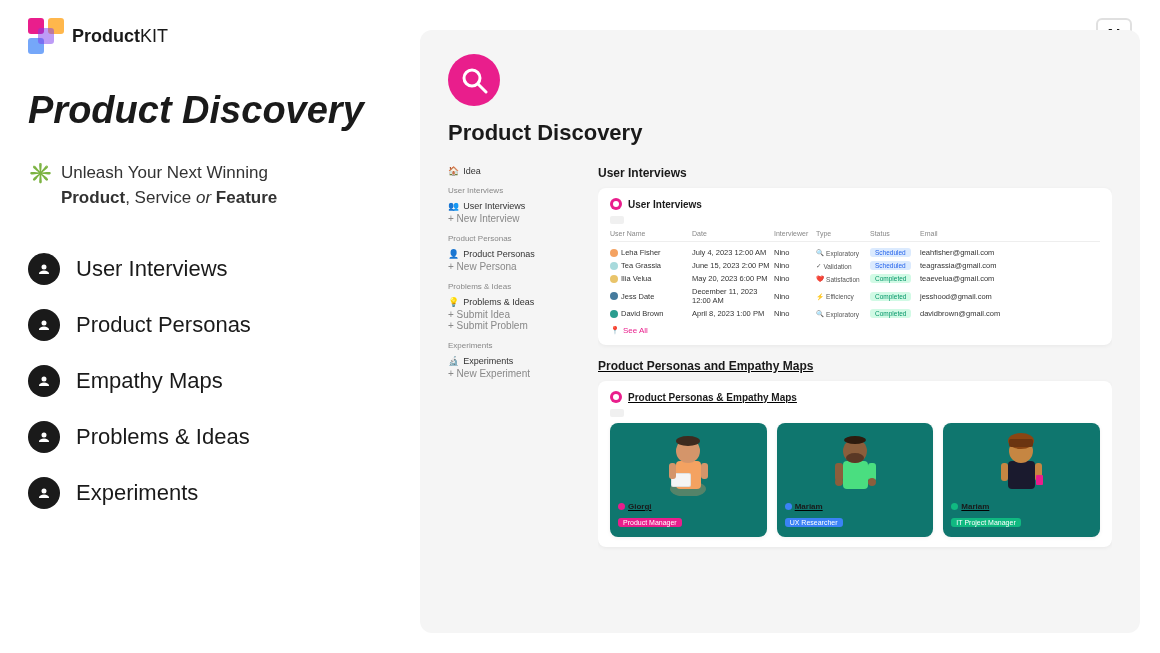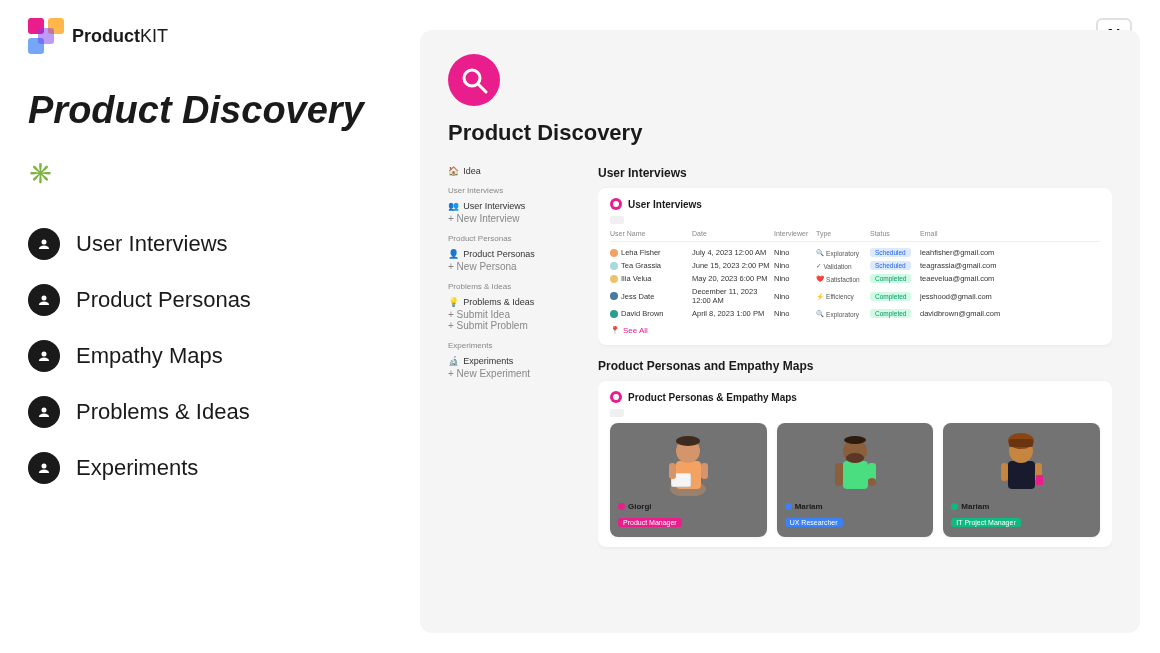--- a/index.html
+++ b/index.html
@@ -293,30 +293,31 @@
       font-size: 8px;
       color: #e91e8c;
       display: flex;
       align-items: center;
       gap: 3px;
       margin-top: 6px;
     }
 
     
     .personas-section {
+      text-decoration: underline;
     }
 
     .personas-cards {
       display: flex;
       gap: 10px;
       margin-top: 6px;
     }
 
     .persona-card {
-      background: #737373;
+      background: #0f766e;
       border-radius: 8px;
       padding: 8px;
       flex: 1;
       box-shadow: 0 1px 4px rgba(0,0,0,0.06);
       overflow: hidden;
     }
 
     .persona-illustration {
       width: 100%;
       height: 65px;
@@ -373,20 +374,24 @@
 
 <div class="notion-icon">
   <span>N</span>
 </div>
 
 <div class="left-panel">
   <div class="page-title">Product Discovery</div>
 
   <div class="tagline">
     <span class="tagline-star">✳️</span>
+    <div class="tagline-text">
+      <span>Unleash Your Next Winning</span><br>
+      <span class="bold">Product</span><span>,</span><span> Service</span><span class="italic"> or</span><span class="bold"> Feature</span>
+    </div>
   </div>
 
   <ul class="nav-list">
     <li class="nav-item">
       <div class="nav-circle">
         <svg width="14" height="14" viewBox="0 0 14 14">
             <path d="M7 7.5a2.5 2.5 0 100-5 2.5 2.5 0 000 5zm0 1c-2.67 0-5 1.34-5 3v.5h10V11.5c0-1.66-2.33-3-5-3z" fill="white"></path>
           </svg>
       </div>
       <span class="nav-label">User Interviews</span>

